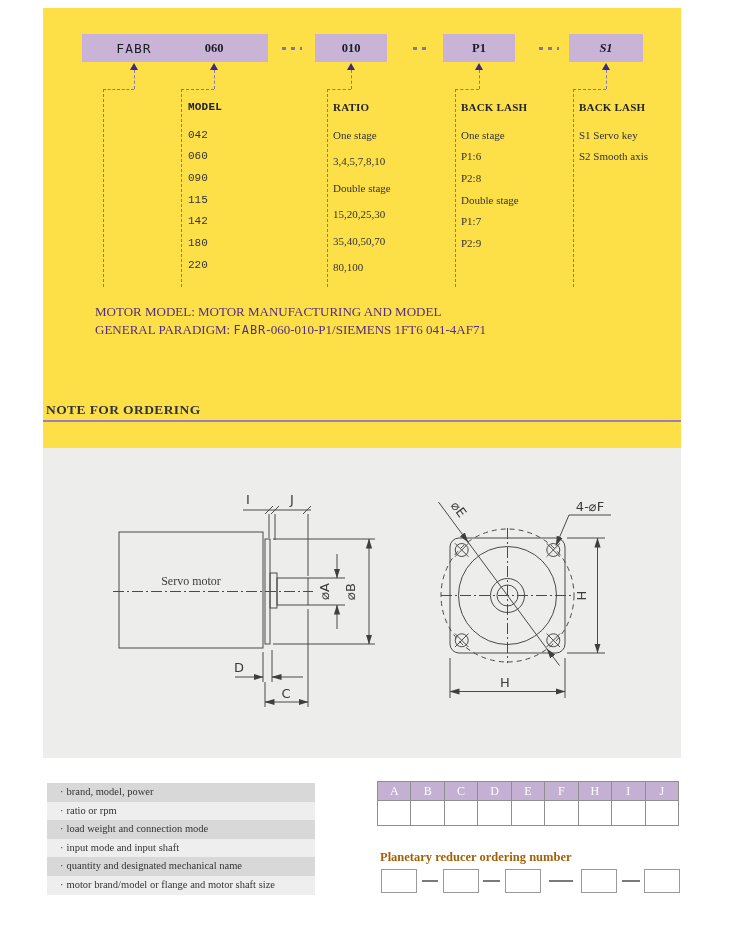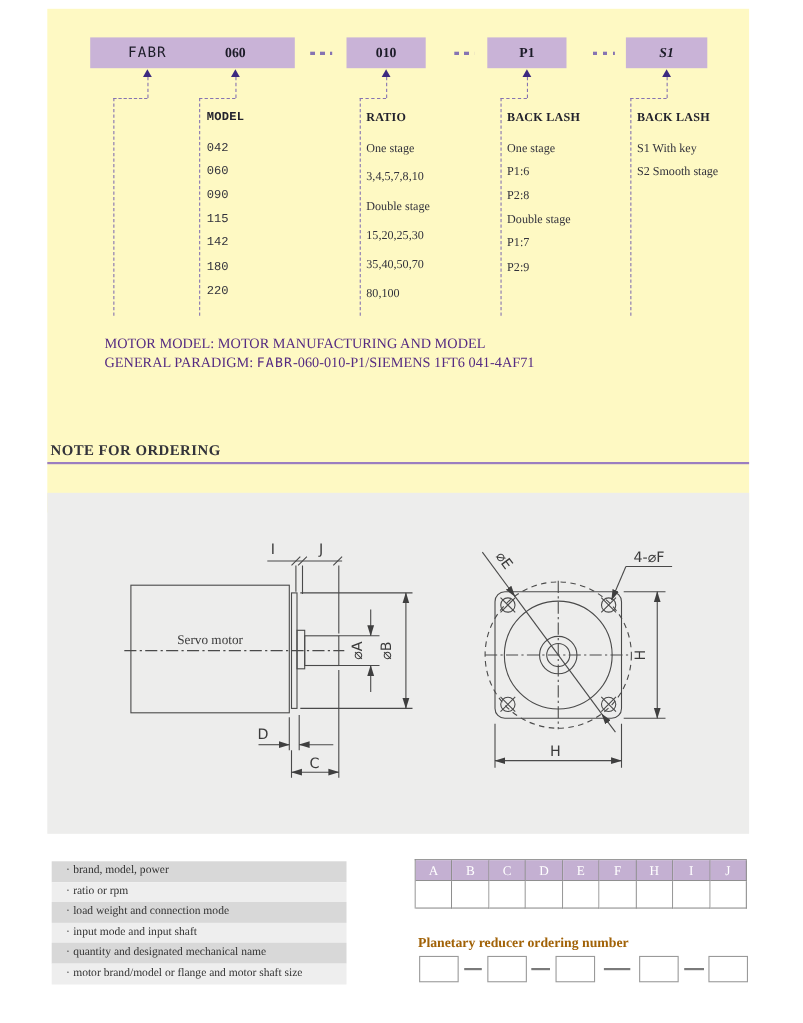--- a/index.html
+++ b/index.html
@@ -1,21 +1,21 @@
 <!DOCTYPE html>
 <html><head>
 <meta charset="utf-8">
 <style>
   * { margin:0; padding:0; box-sizing:border-box; }
   body { width:730px; height:930px; background:#ffffff; position:relative;
          font-family:"Liberation Serif", serif; -webkit-font-smoothing:antialiased; }
   #page { position:absolute; inset:0; width:730px; height:930px; overflow:hidden; }
 
   
-  .panel-top { position:absolute; left:43px; top:8px; width:638px; height:458px; background:#fef9c3; }
+  .panel-top { position:absolute; left:43px; top:8px; width:638px; height:458px; background:#fde047; }
   .code-box { position:absolute; top:26px; height:28px; background:#c9b3d7;
               font-weight:bold; font-size:12.5px; color:#1c1c28;
               display:flex; align-items:center; justify-content:center; }
   .code-box.first { justify-content:flex-start; }
   .fabr-font { font-family:"DejaVu Sans Mono", monospace; font-weight:normal; font-size:13px; letter-spacing:1px; }
   .seg-fabr { position:absolute; left:0; width:104px; text-align:center; }
   .seg-060  { position:absolute; left:104px; width:56px; text-align:center; }
   .dash-h { position:absolute; height:3px; top:39px;
             background:repeating-linear-gradient(90deg,#8674b2 0 4px,transparent 4px 9px); }
   .stub { position:absolute; width:0; border-left:1px dashed #8674b2; }
@@ -134,22 +134,22 @@
         <div>P1:6</div>
         <div>P2:8</div>
         <div>Double stage</div>
         <div>P1:7</div>
         <div>P2:9</div>
       </div>
     </div>
     <div class="code-col gap-s" style="left:536px; width:95px;">
       <div class="col-header">BACK LASH</div>
       <div class="col-items">
-        <div>S1 With key</div>
-        <div>S2 Smooth stage</div>
+        <div>S1 Servo key</div>
+        <div>S2 Smooth axis</div>
       </div>
     </div>
 
     <div class="motor-note">
       <div>MOTOR MODEL: MOTOR MANUFACTURING AND MODEL</div>
       <div>
         <span>GENERAL PARADIGM:</span>
         <span class="fabr-font" style="font-size:12px;">FABR</span><span>-060-010-P1/SIEMENS 1FT6 041-4AF71</span>
       </div>
     </div>

